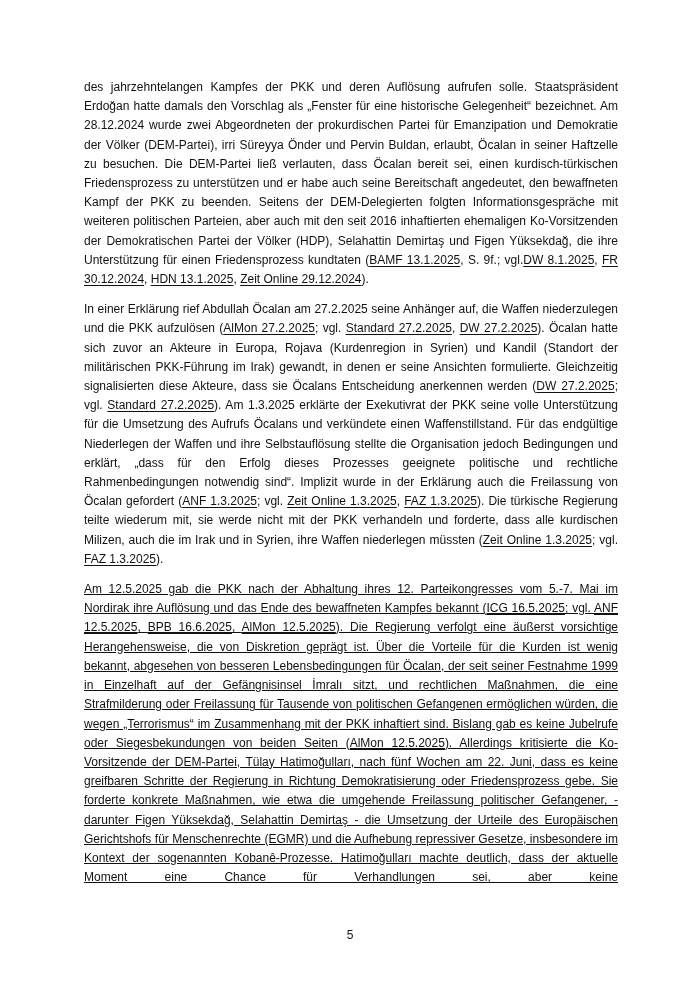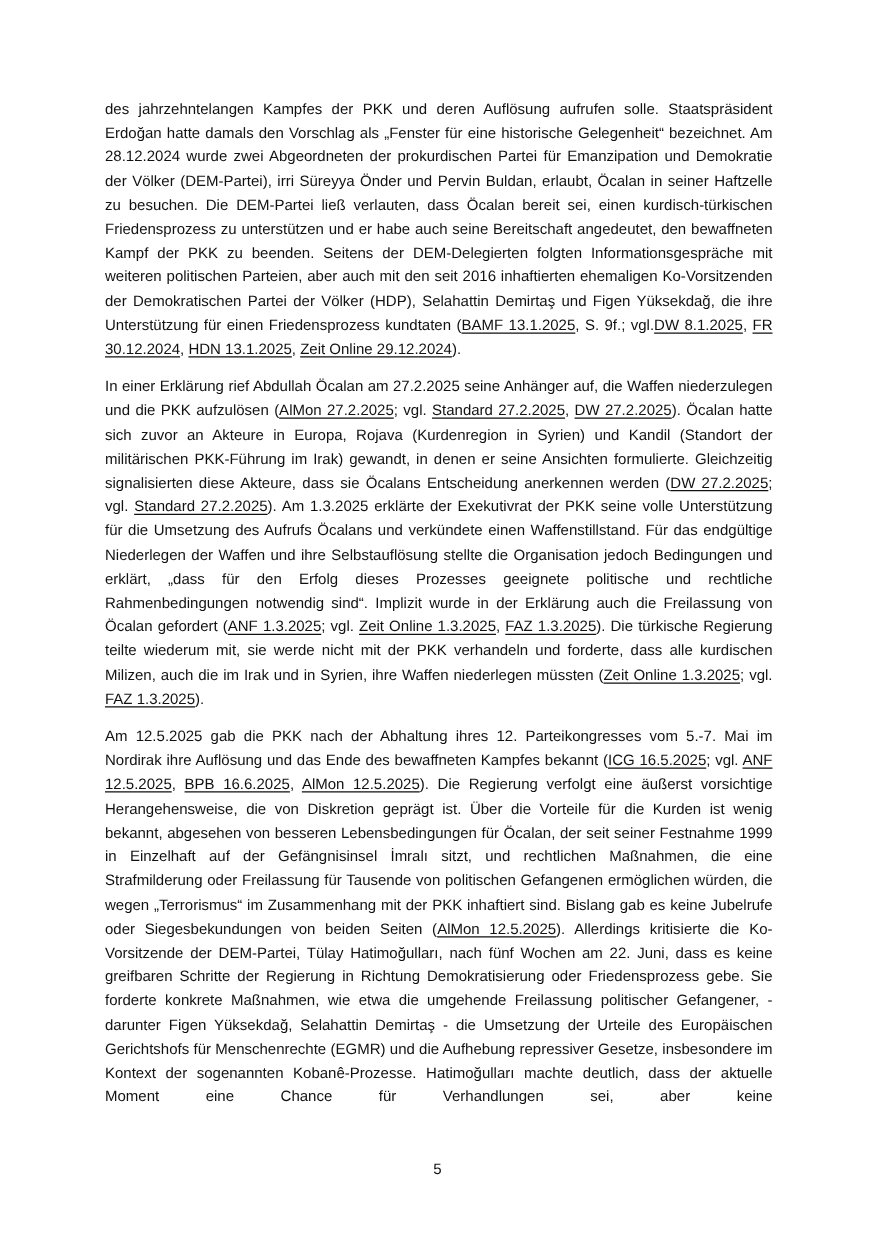--- a/index.html
+++ b/index.html
@@ -26,20 +26,21 @@
     text-align: justify;
     hyphens: auto;
     -webkit-hyphens: auto;
   }
   .paragraph {
     margin: 0 0 11px 0;
     padding: 0;
   }
   .paragraph.continues {
     text-align-last: justify;
+    text-decoration: underline;
   }
   .ref {
     text-decoration: underline;
     text-decoration-thickness: 1px;
     text-underline-offset: 2px;
     color: inherit;
     cursor: pointer;
   }
   .page-number {
     position: absolute;

